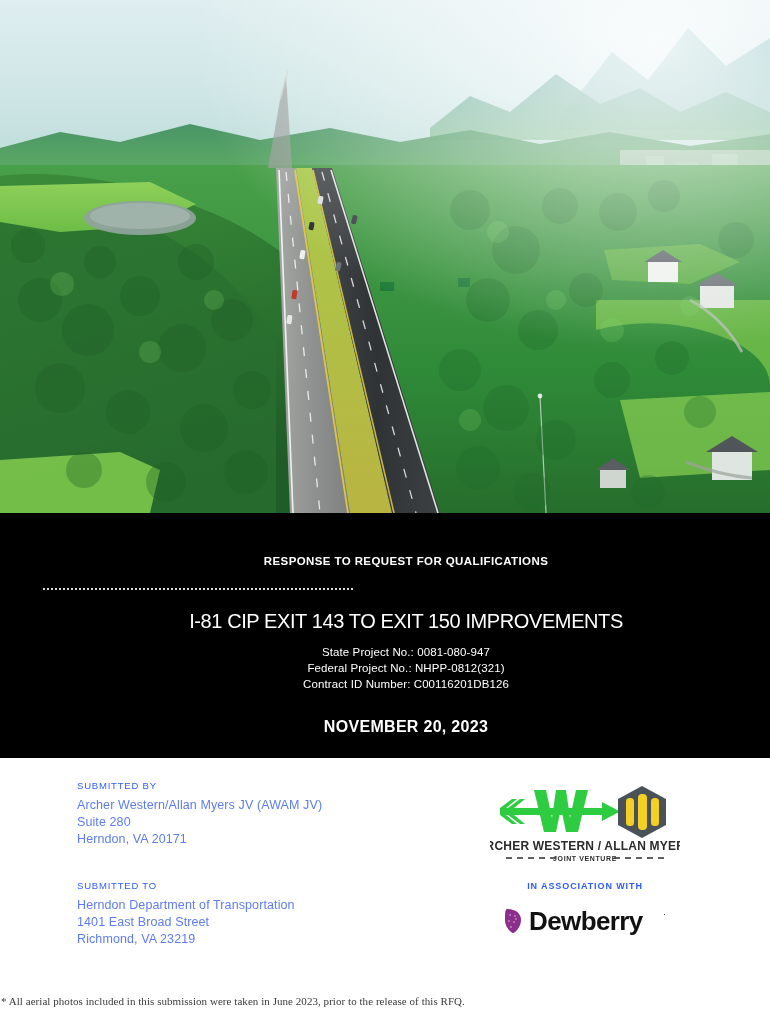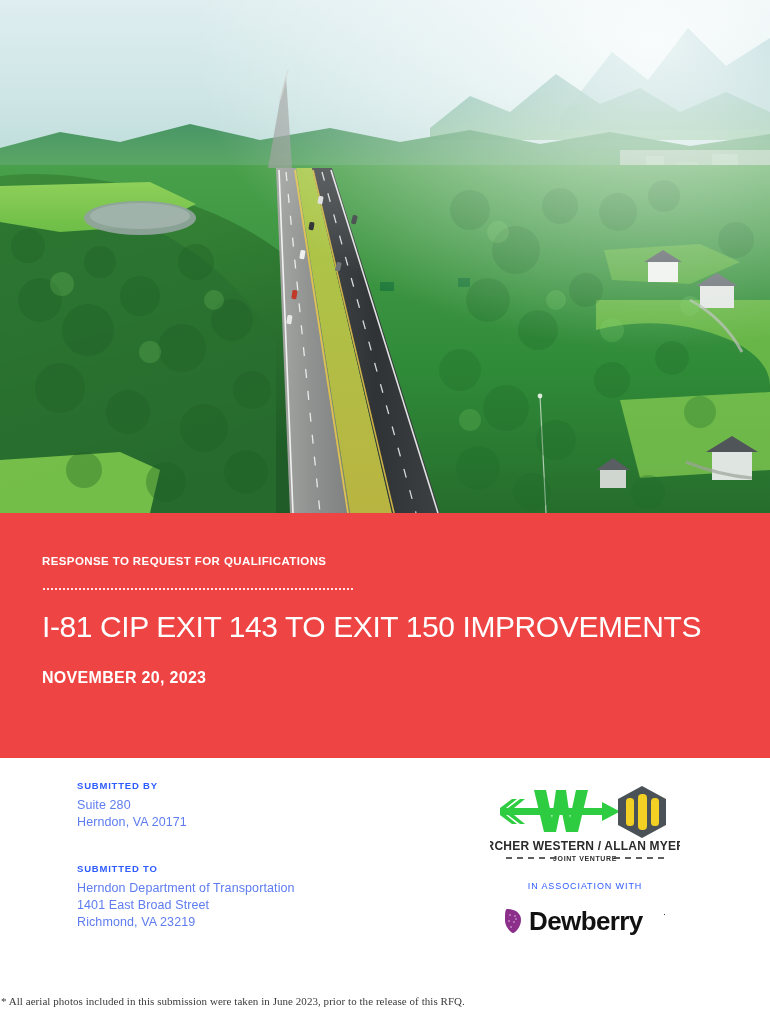--- a/index.html
+++ b/index.html
@@ -16,21 +16,22 @@
   .hero {
     position:absolute; left:0; top:0; width:770px; height:513px;
     overflow:hidden;
     background:#8fd36a;
   }
   .hero svg { display:block; width:770px; height:513px; }
 
   
   .band {
     position:absolute; left:0; top:513px; width:770px; height:245px;
-    background:#ef4444;
+    background:#000000;
+    text-align:center;
   }
   .band-inner { padding:42px 0 0 42px; }
 
   .eyebrow {
     color:#ffffff;
     font-size:11.5px;
     font-weight:bold;
     letter-spacing:0.4px;
   }
 
@@ -39,21 +40,21 @@
     width:312px;
     height:2px;
     background-image:radial-gradient(circle, rgba(255,255,255,.85) 48%, transparent 52%);
     background-size:4px 2px;
     background-repeat:repeat-x;
   }
 
   .main-title {
     margin-top:21px;
     color:#ffffff;
-    font-size:30px;
+    font-size:20px;
     font-weight:normal;
     letter-spacing:-0.4px;
     line-height:1.05;
     white-space:nowrap;
   }
 
   .proj-lines { margin-top:12px; }
   .proj-lines div {
     color:#ffffff;
     font-size:11.5px;
@@ -74,21 +75,21 @@
     position:absolute; left:0; top:758px; width:770px; height:266px;
     background:#ffffff;
   }
 
   .submit-col {
     position:absolute; left:77px; top:22px; width:330px;
   }
   .sub-head {
     color:#2e5cff;
     font-size:9.5px;
-    font-weight:bold;
+    font-weight:normal;
     letter-spacing:0.8px;
     margin-bottom:6px;
   }
   .sub-line {
     color:#5e7cf0;
     font-size:12.5px;
     line-height:17px;
     letter-spacing:0.1px;
   }
   .sub-group + .sub-group { margin-top:32px; }
@@ -98,21 +99,21 @@
     position:absolute; left:470px; top:20px; width:230px;
     text-align:center;
   }
   .jv-logo { width:190px; margin:0 auto; }
   .jv-logo svg { display:block; width:190px; height:auto; }
 
   .assoc {
     margin-top:17px;
     color:#2e5cff;
     font-size:9px;
-    font-weight:normal;
+    font-weight:bold;
     letter-spacing:0.9px;
   }
   .dew-logo { margin-top:12px; }
   .dew-logo svg { display:block; margin:0 auto; width:172px; height:auto; }
 
   
   .footnote {
     position:absolute; left:1px; top:237px;
     color:#3a3a3a;
     font-size:11px;
@@ -306,29 +307,35 @@
 
     <rect x="0" y="0" width="770" height="513" fill="url(#haze)"></rect>
   </svg>
 </div>
 
 <div class="band">
   <div class="band-inner">
     <div class="eyebrow">RESPONSE TO REQUEST FOR QUALIFICATIONS</div>
     <div class="dotted-rule"></div>
     <div class="main-title">I-81 CIP EXIT 143 TO EXIT 150 IMPROVEMENTS</div>
+    <div class="proj-lines">
+      <div>State Project No.: 0081-080-947</div>
+      <div>Federal Project No.: NHPP-0812(321)</div>
+      <div>Contract ID Number: C00116201DB126</div>
+    </div>
     <div class="pub-date">NOVEMBER 20, 2023</div>
   </div>
 </div>
 
 <div class="footer">
 
   <div class="submit-col">
     <div class="sub-group">
       <div class="sub-head">SUBMITTED BY</div>
+      <div class="sub-line">Archer Western/Allan Myers JV (AWAM JV)</div>
       <div class="sub-line">Suite 280</div>
       <div class="sub-line">Herndon, VA 20171</div>
     </div>
     <div class="sub-group">
       <div class="sub-head">SUBMITTED TO</div>
       <div class="sub-line">Herndon Department of Transportation</div>
       <div class="sub-line">1401 East Broad Street</div>
       <div class="sub-line">Richmond, VA 23219</div>
     </div>
   </div>

